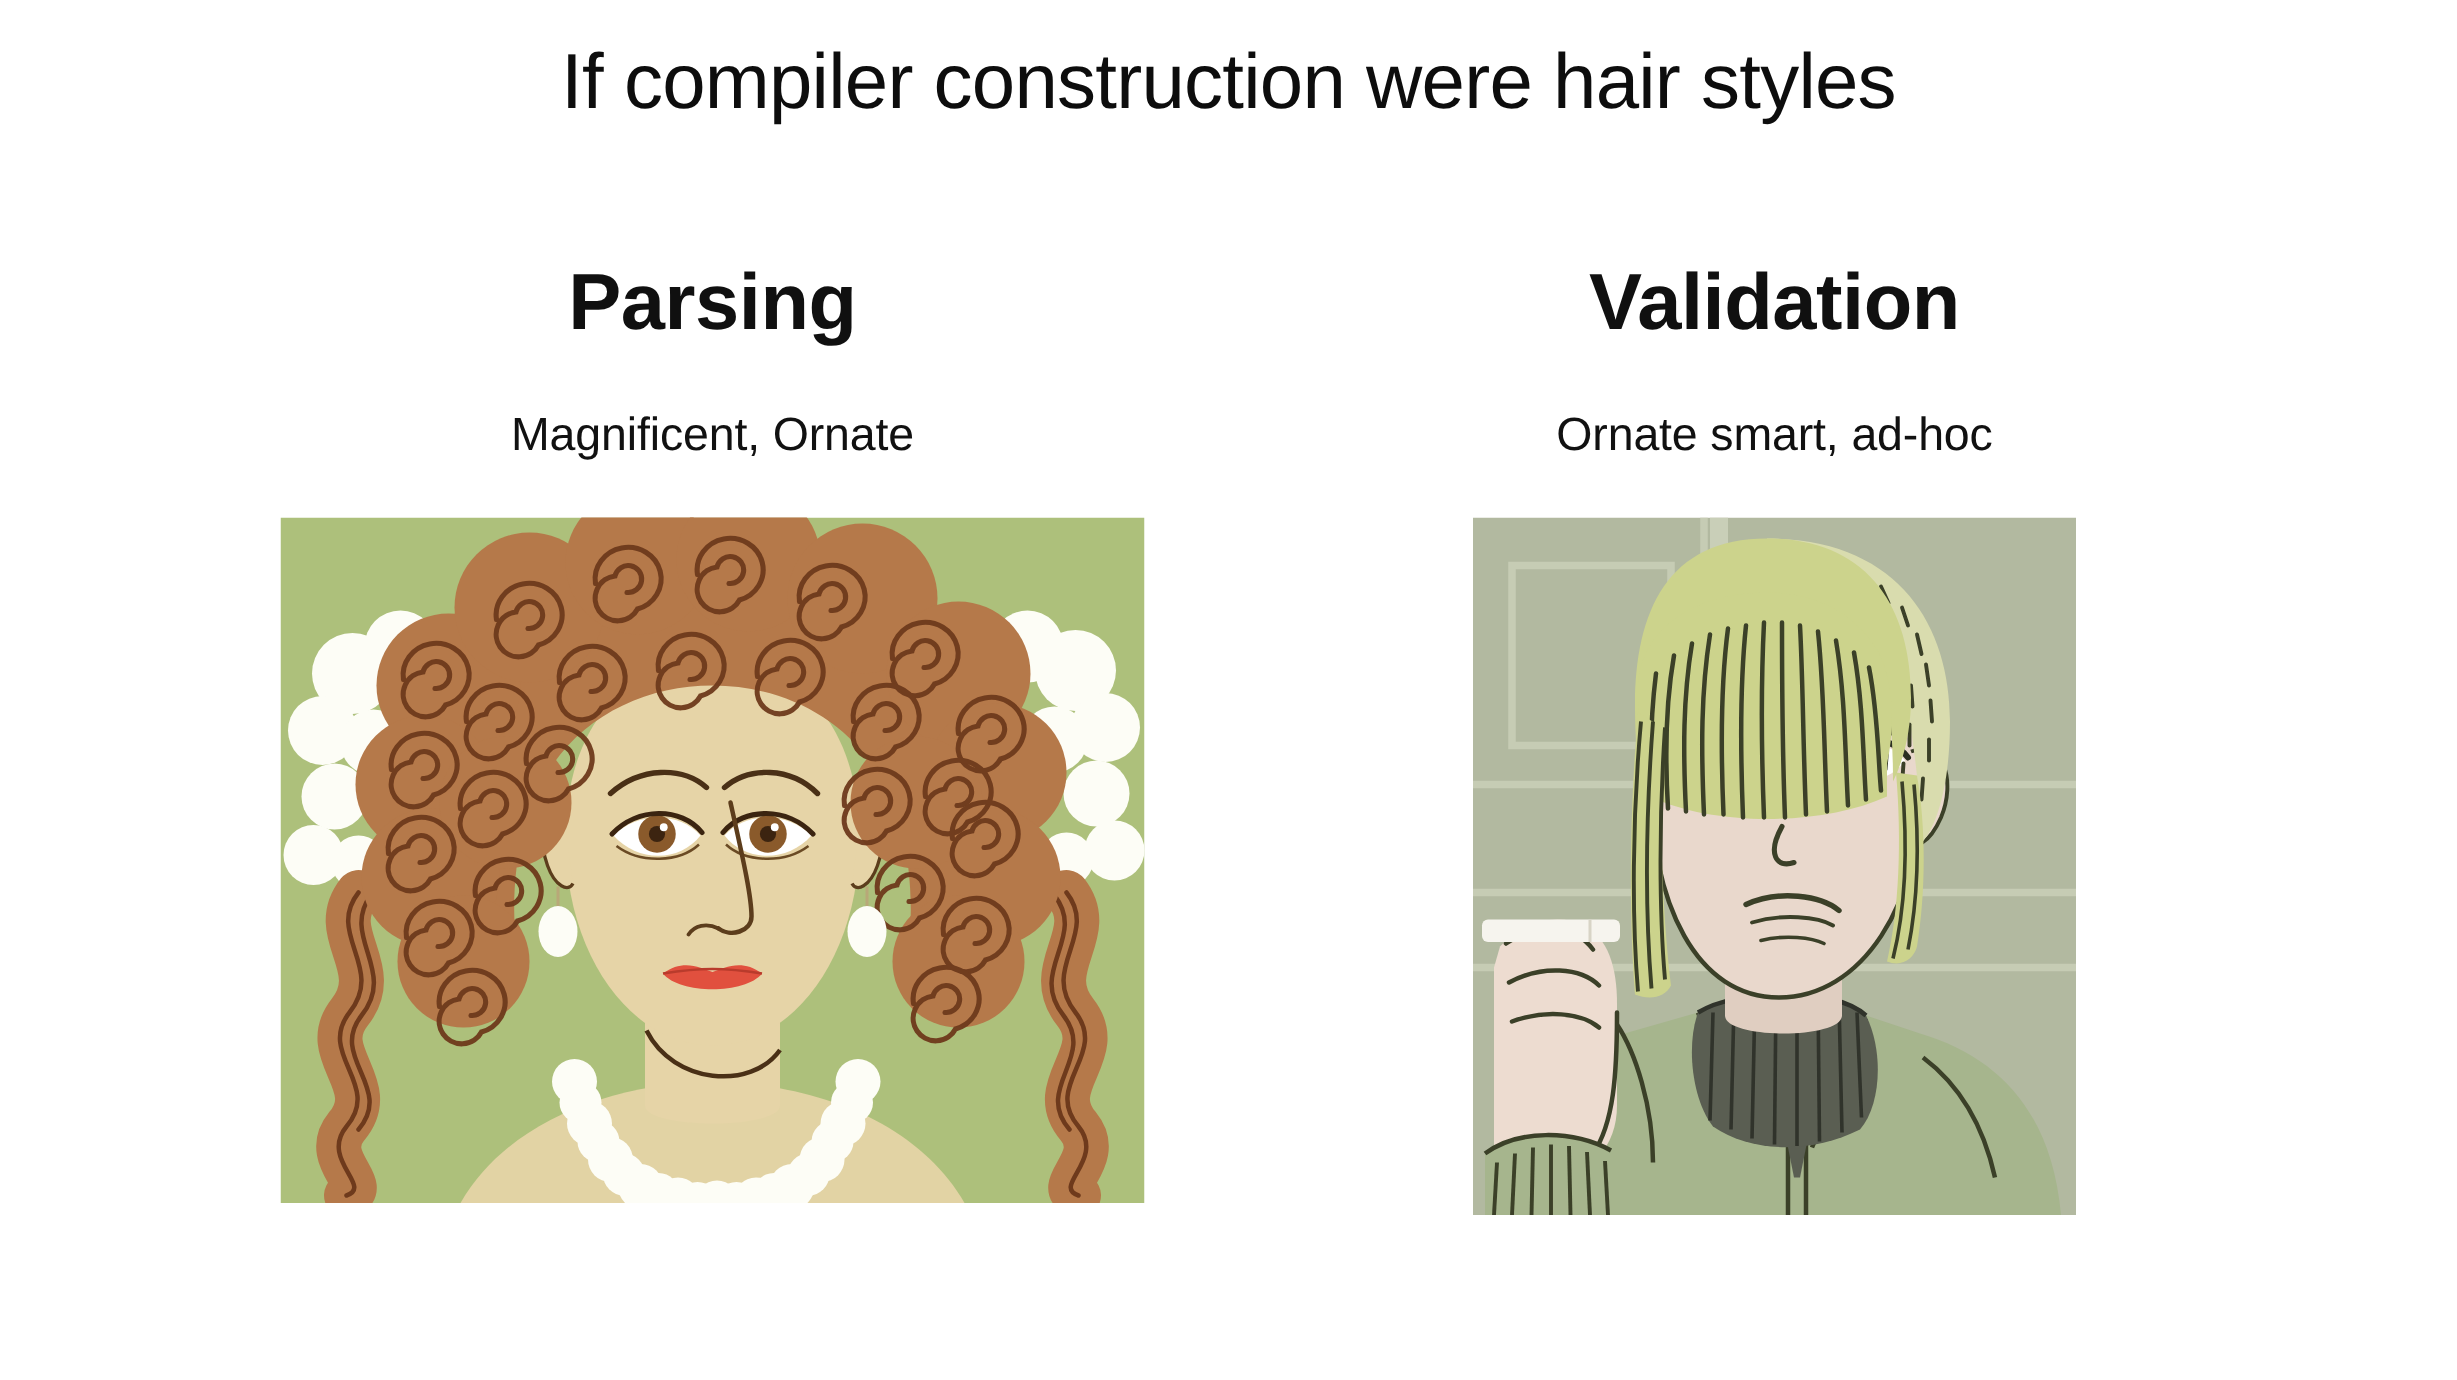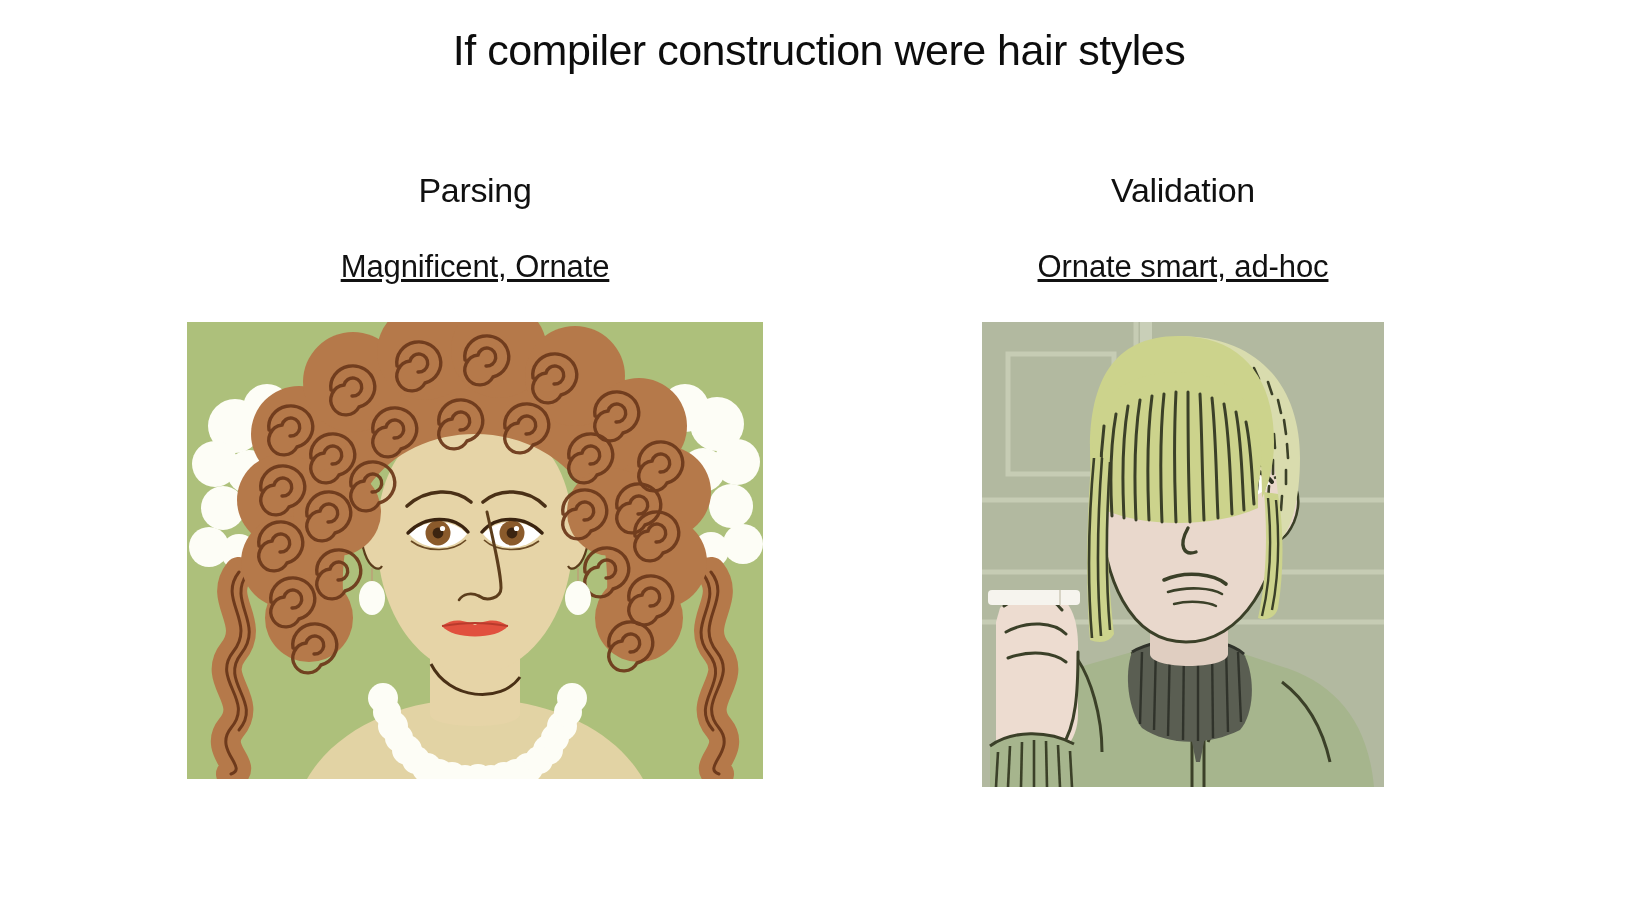--- a/index.html
+++ b/index.html
@@ -16,21 +16,21 @@
     width: 1638px;
     height: 920px;
     background: #ffffff;
   }
   .slide-title {
     position: absolute;
     top: 26px;
     left: 0;
     width: 1638px;
     text-align: center;
-    font-size: 43px;
+    font-size: 52px;
     font-weight: 400;
     color: #0d0d0d;
     letter-spacing: -0.5px;
     line-height: 1.15;
     white-space: nowrap;
   }
   .columns {
     position: absolute;
     top: 170px;
     left: 0;
@@ -41,34 +41,33 @@
   }
   .column {
     position: absolute;
     top: 0;
   }
   .column.left  { left: 187px;  width: 576px; }
   .column.right { left: 953px;  width: 460px; }
 
   .col-heading {
     text-align: center;
-    font-size: 34px;
-    font-weight: 400;
+    font-size: 53px;
+    font-weight: 700;
     color: #101010;
     line-height: 1.2;
     letter-spacing: -0.3px;
   }
   .col-sub {
     margin-top: 38px;
     text-align: center;
     font-size: 31px;
     font-weight: 400;
     color: #111111;
     letter-spacing: -0.1px;
-    text-decoration: underline;
   }
   .figure-wrap {
     margin-top: 37px;
     display: flex;
     justify-content: center;
   }
   .figure {
     display: block;
   }
   .fig-left  { width: 576px; height: 457px; }

